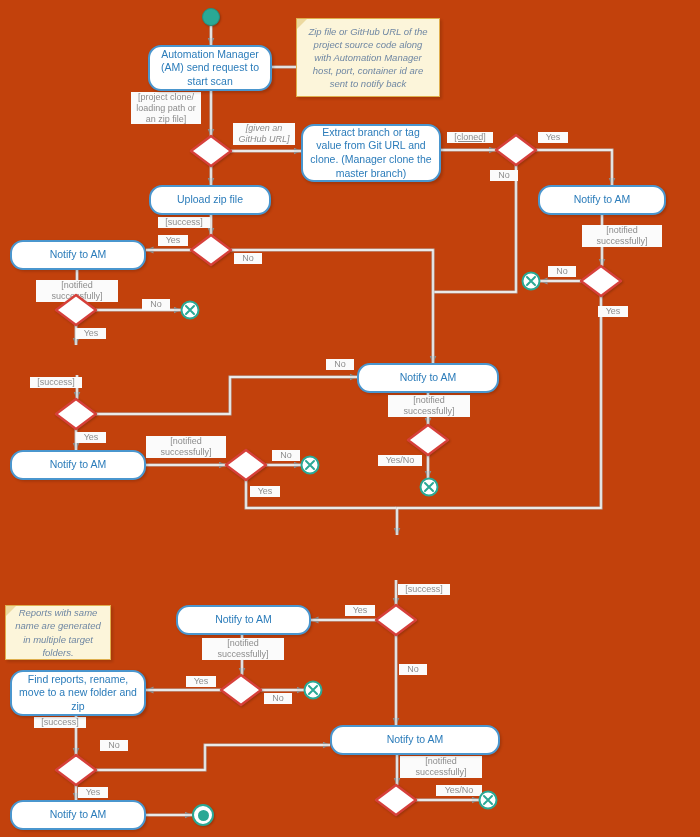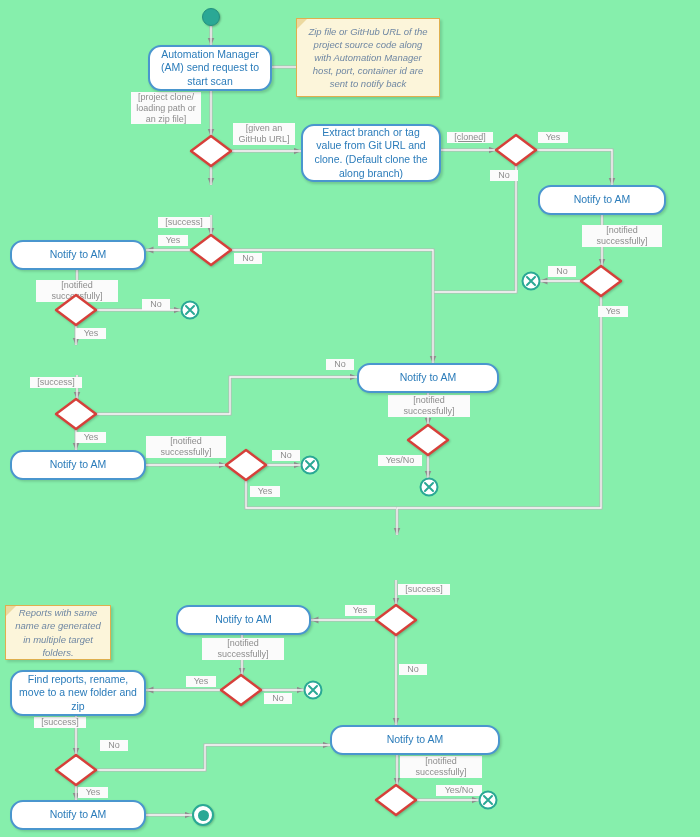--- a/index.html
+++ b/index.html
@@ -1,16 +1,16 @@
 <!DOCTYPE html>
 <html><head>
 <meta charset="utf-8">
 <style>
   html,body{margin:0;padding:0;background:#fbfbfb;}
-  .canvas{position:relative;width:700px;height:837px;background:#86efac;
+  .canvas{position:relative;width:700px;height:837px;background:#c2410c;
           font-family:"Liberation Sans",sans-serif;overflow:hidden;}
   #edge-layer{position:absolute;left:0;top:0;z-index:1;}
   .box{position:absolute;z-index:3;background:#ffffff;border:2px solid #4a96ce;border-radius:13px;
        color:#2b7cba;font-size:10.5px;line-height:1.3;display:flex;align-items:center;justify-content:center;
        text-align:center;padding:2px 6px;box-sizing:border-box;box-shadow:1.5px 1.5px 2.5px rgba(0,0,0,.16);}
   .diamond{position:absolute;z-index:3;filter:drop-shadow(1px 1.5px 1px rgba(0,0,0,.22));}
   .edge-label{position:absolute;z-index:2;color:#8d8d8d;font-size:9px;line-height:1.2;text-align:center;
        background:#fbfbfb;padding:0 1px;box-sizing:border-box;}
   .terminal{position:absolute;z-index:3;}
   .start-node{width:18px;height:18px;border-radius:50%;background:#2aa895;border:1px solid #23907f;
@@ -112,21 +112,22 @@
         <path d="M272,67 L296,67" fill="none" stroke="#fbfbfb" stroke-width="1.3"></path>
       </g>
   </svg>
 
   <div class="terminal start-node" style="left:202px;top:8px"></div>
   <div class="terminal final-node" style="left:192px;top:804px"></div>
 
   <div class="note" style="left:296px;top:18px;width:144px;height:79px">Zip file or GitHub URL of the project source code along with Automation Manager host, port, container id are sent to notify back</div>
   <div class="note" style="left:5px;top:605px;width:106px;height:55px">Reports with same name are generated in multiple target folders.</div>
 <div class="box" style="left: 148px; top: 45px; width: 124px; height: 46px; text-align: center;">Automation Manager (AM) send request to start scan</div>
-    <div class="box" style="left: 301px; top: 124px; width: 140px; height: 58px;">Extract branch or tag value from Git URL and clone. (Default clone the along branch)</div>
+    <div class="box" style="left: 301px; top: 124px; width: 140px; height: 58px;">Extract branch or tag value from Git URL and clone. (Manager clone the master branch)</div>
+    <div class="box" style="left: 149px; top: 185px; width: 122px; height: 30px;">Upload zip file</div>
     <div class="box" style="left: 538px; top: 185px; width: 128px; height: 30px;">Notify to AM</div>
     <div class="box" style="left: 10px; top: 240px; width: 136px; height: 30px;">Notify to AM</div>
     <div class="box" style="left: 357px; top: 363px; width: 142px; height: 30px;">Notify to AM</div>
     <div class="box" style="left: 10px; top: 450px; width: 136px; height: 30px;">Notify to AM</div>
     <div class="box" style="left: 176px; top: 605px; width: 135px; height: 30px;">Notify to AM</div>
     <div class="box" style="left: 10px; top: 670px; width: 136px; height: 46px;">Find reports, rename, move to a new folder and zip</div>
     <div class="box" style="left: 330px; top: 725px; width: 170px; height: 30px;">Notify to AM</div>
     <div class="box" style="left: 10px; top: 800px; width: 136px; height: 30px;">Notify to AM</div>
     <div class="diamond" style="left: 189px; top: 134px; width: 44px; height: 34px;"><svg width="44" height="34" viewBox="0 0 44 34">
         <polygon points="22,2 42,17 22,32 2,17" fill="#ffffff" stroke="#d6403a" stroke-width="2.4" stroke-linejoin="round"></polygon>
@@ -182,21 +183,21 @@
       </svg></div>
     <div class="terminal" style="left: 302px; top: 679px; width: 22px; height: 22px;"><svg width="22" height="22" viewBox="0 0 22 22">
         <circle cx="11" cy="11" r="8.5" fill="#ffffff" stroke="#2aa895" stroke-width="2"></circle>
         <path d="M7,7 L15,15 M15,7 L7,15" stroke="#2aa895" stroke-width="2" stroke-linecap="round"></path>
       </svg></div>
     <div class="terminal" style="left: 477px; top: 789px; width: 22px; height: 22px;"><svg width="22" height="22" viewBox="0 0 22 22">
         <circle cx="11" cy="11" r="8.5" fill="#ffffff" stroke="#2aa895" stroke-width="2"></circle>
         <path d="M7,7 L15,15 M15,7 L7,15" stroke="#2aa895" stroke-width="2" stroke-linecap="round"></path>
       </svg></div>
     <span class="edge-label" style="left: 131px; top: 92px; width: 70px;">[project clone/ loading path or an zip file]</span>
-    <span class="edge-label" style="left: 233px; top: 123px; width: 62px;">[given an GitHub URL]</span>
+    <span class="edge-label" style="left: 233px; top: 123px; width: 62px; font-style: italic;">[given an GitHub URL]</span>
     <span class="edge-label" style="left: 447px; top: 132px; width: 46px; text-decoration: underline;">[cloned]</span>
     <span class="edge-label" style="left: 538px; top: 132px; width: 30px;">Yes</span>
     <span class="edge-label" style="left: 490px; top: 170px; width: 28px;">No</span>
     <span class="edge-label" style="left: 582px; top: 225px; width: 80px;">[notified successfully]</span>
     <span class="edge-label" style="left: 548px; top: 266px; width: 28px;">No</span>
     <span class="edge-label" style="left: 598px; top: 306px; width: 30px;">Yes</span>
     <span class="edge-label" style="left: 158px; top: 217px; width: 52px;">[success]</span>
     <span class="edge-label" style="left: 158px; top: 235px; width: 30px;">Yes</span>
     <span class="edge-label" style="left: 234px; top: 253px; width: 28px;">No</span>
     <span class="edge-label" style="left: 36px; top: 280px; width: 82px;">[notified successfully]</span>

